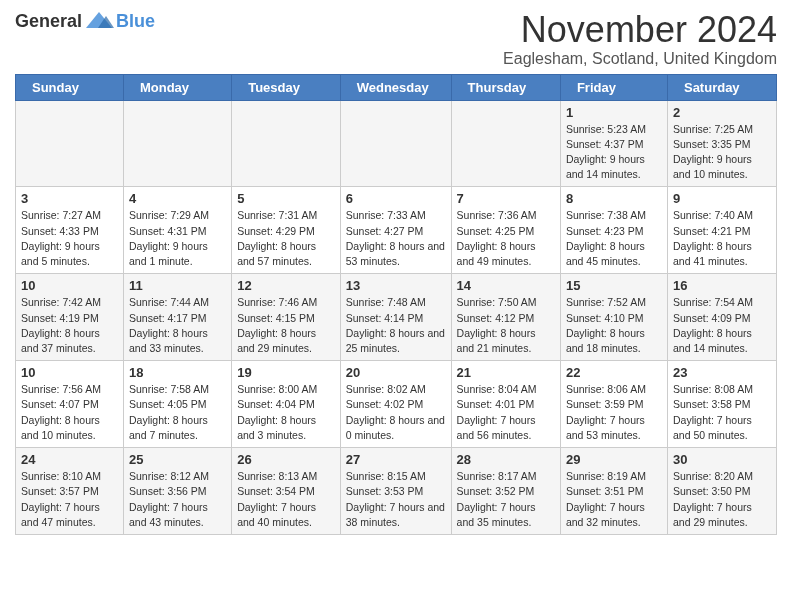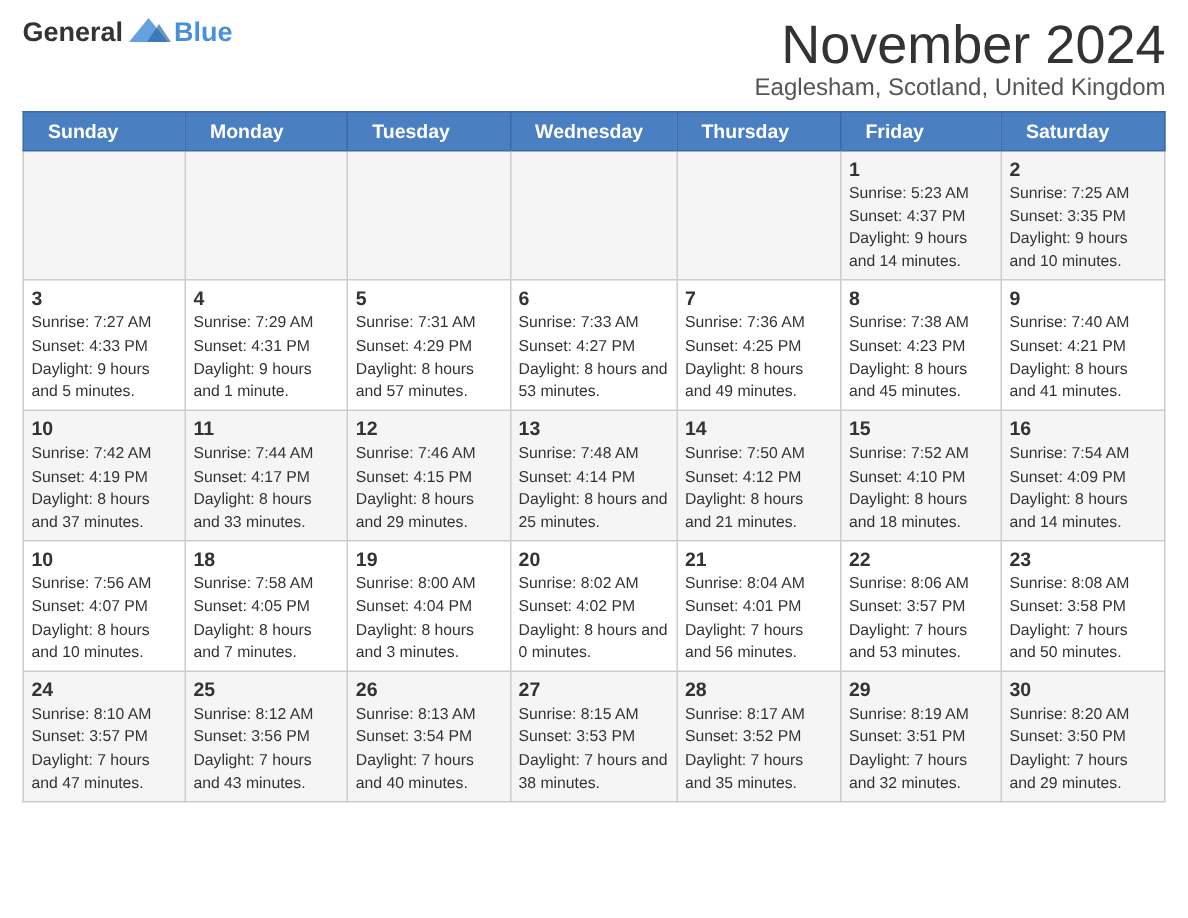--- a/index.html
+++ b/index.html
@@ -197,21 +197,21 @@
           </td>
           <td>
             <span class="day-num">21</span>
             <div class="day-info" style="white-space: pre-wrap;">Sunrise: 8:04 AM
 Sunset: 4:01 PM
 Daylight: 7 hours and 56 minutes.</div>
           </td>
           <td>
             <span class="day-num">22</span>
             <div class="day-info" style="white-space: pre-wrap;">Sunrise: 8:06 AM
-Sunset: 3:57 PM
+Sunset: 3:59 PM
 Daylight: 7 hours and 53 minutes.</div>
           </td>
           <td>
             <span class="day-num">23</span>
             <div class="day-info" style="white-space: pre-wrap;">Sunrise: 8:08 AM
 Sunset: 3:58 PM
 Daylight: 7 hours and 50 minutes.</div>
           </td>
         </tr>
         <tr class="week-row-5">

